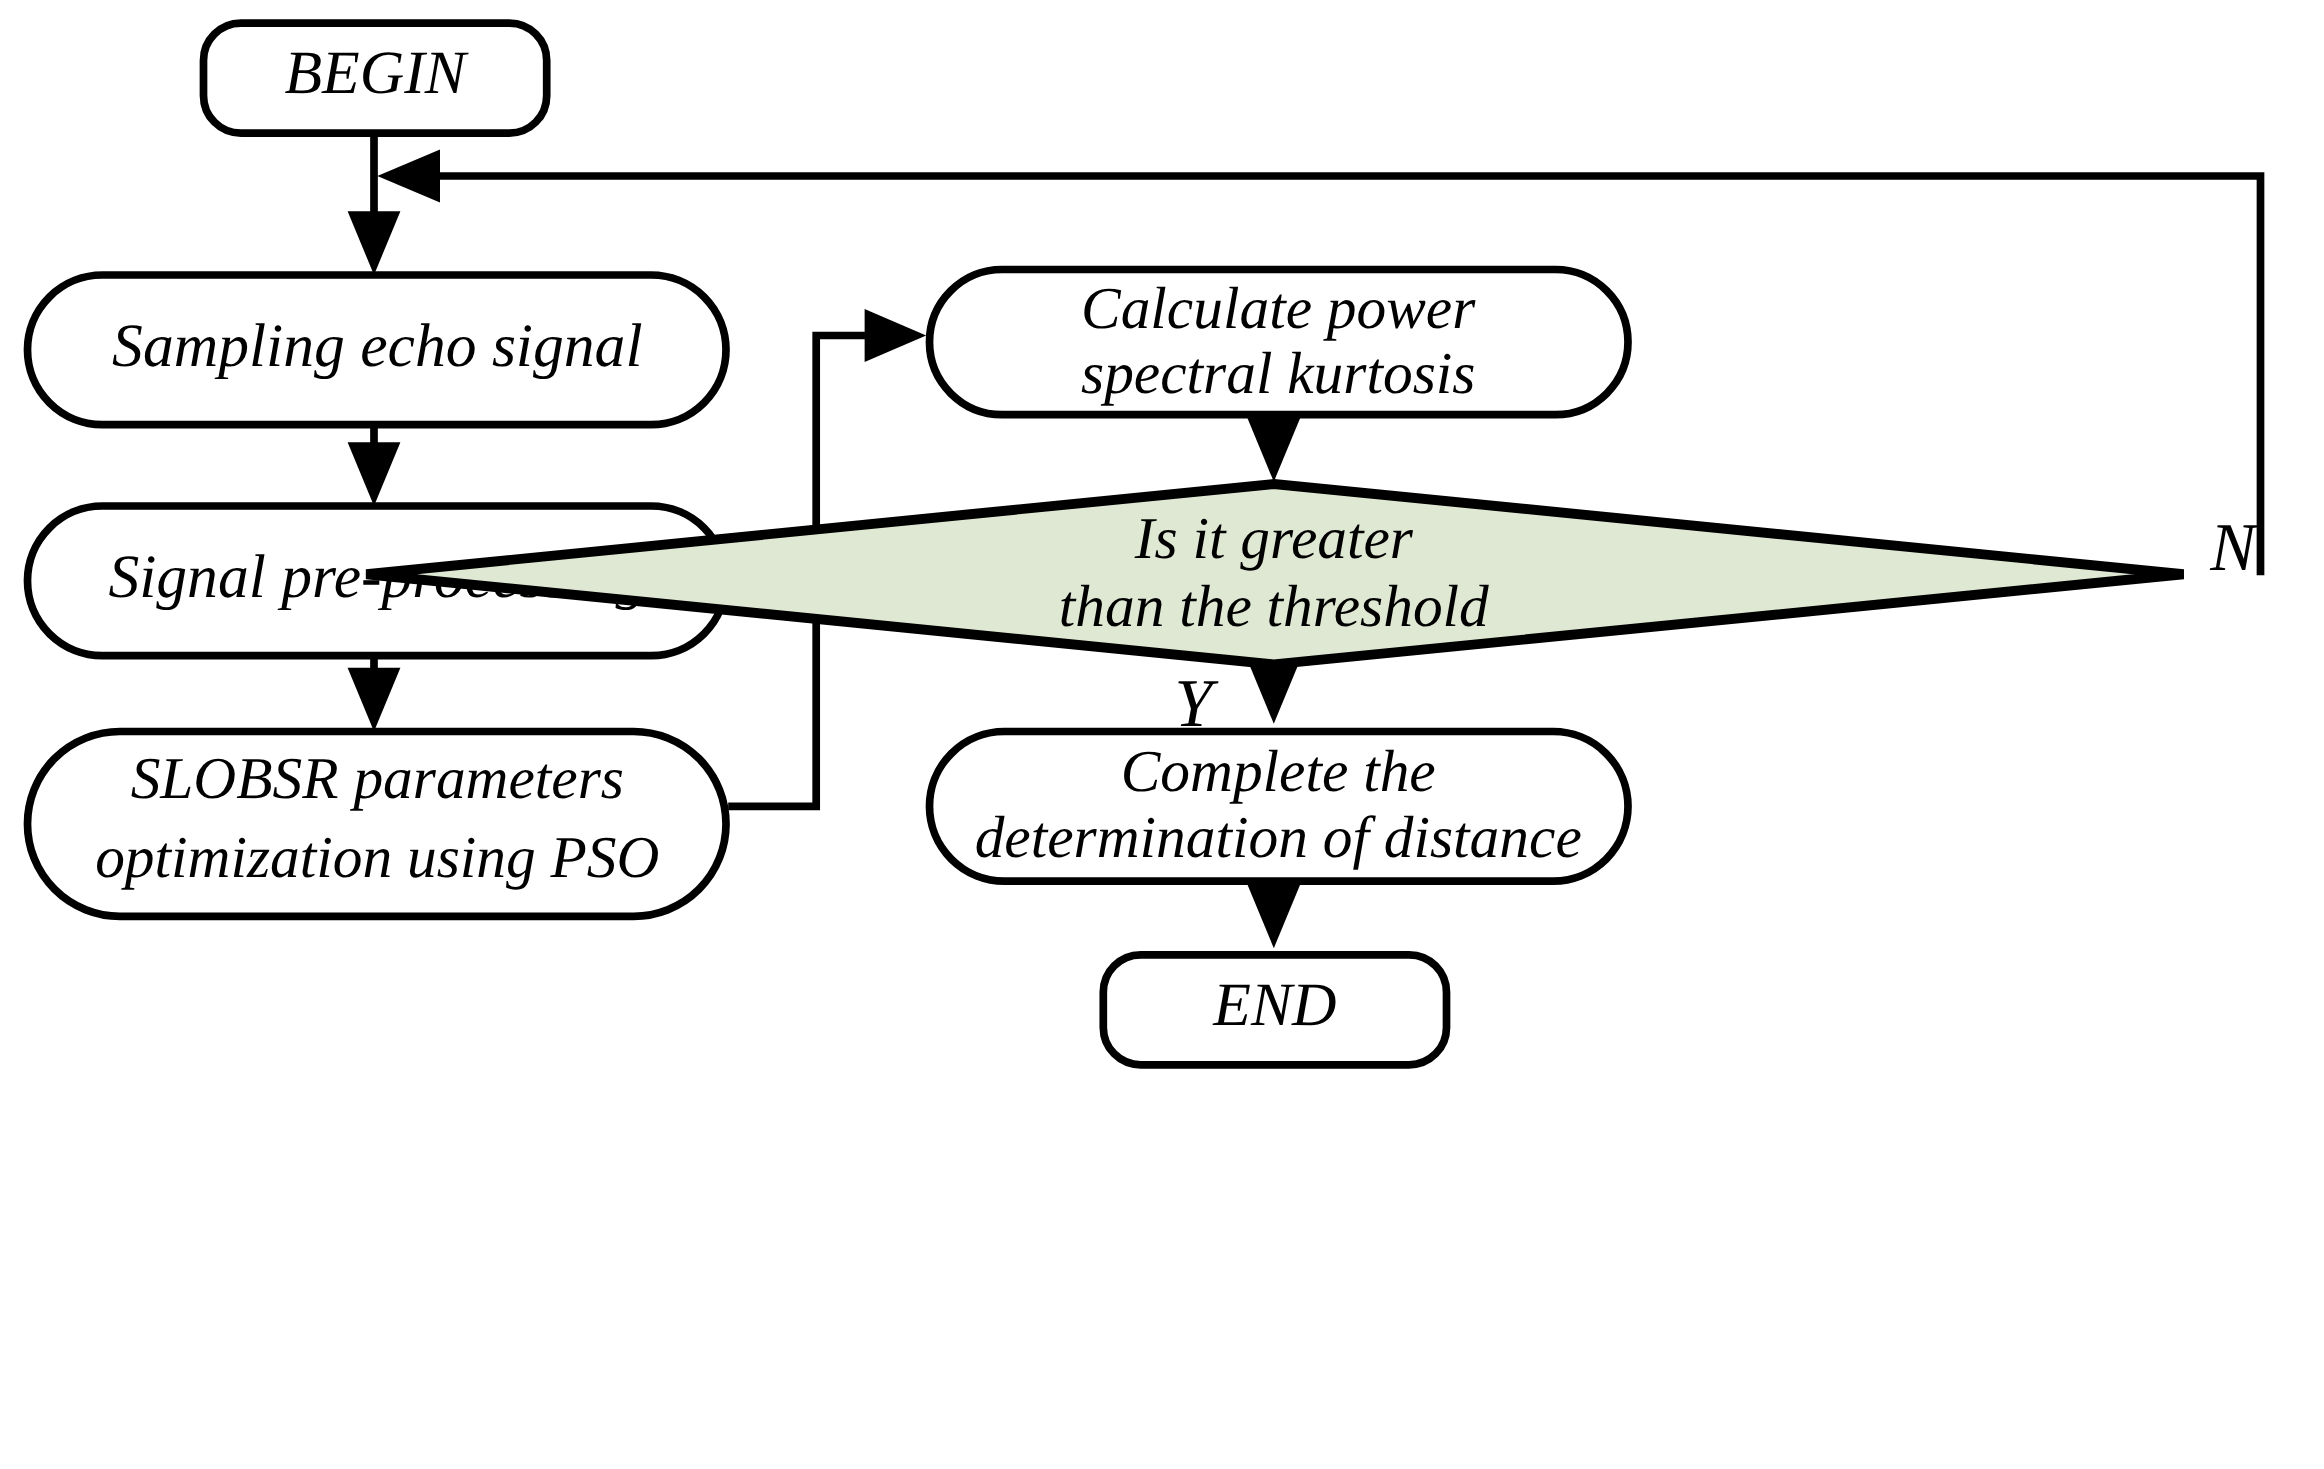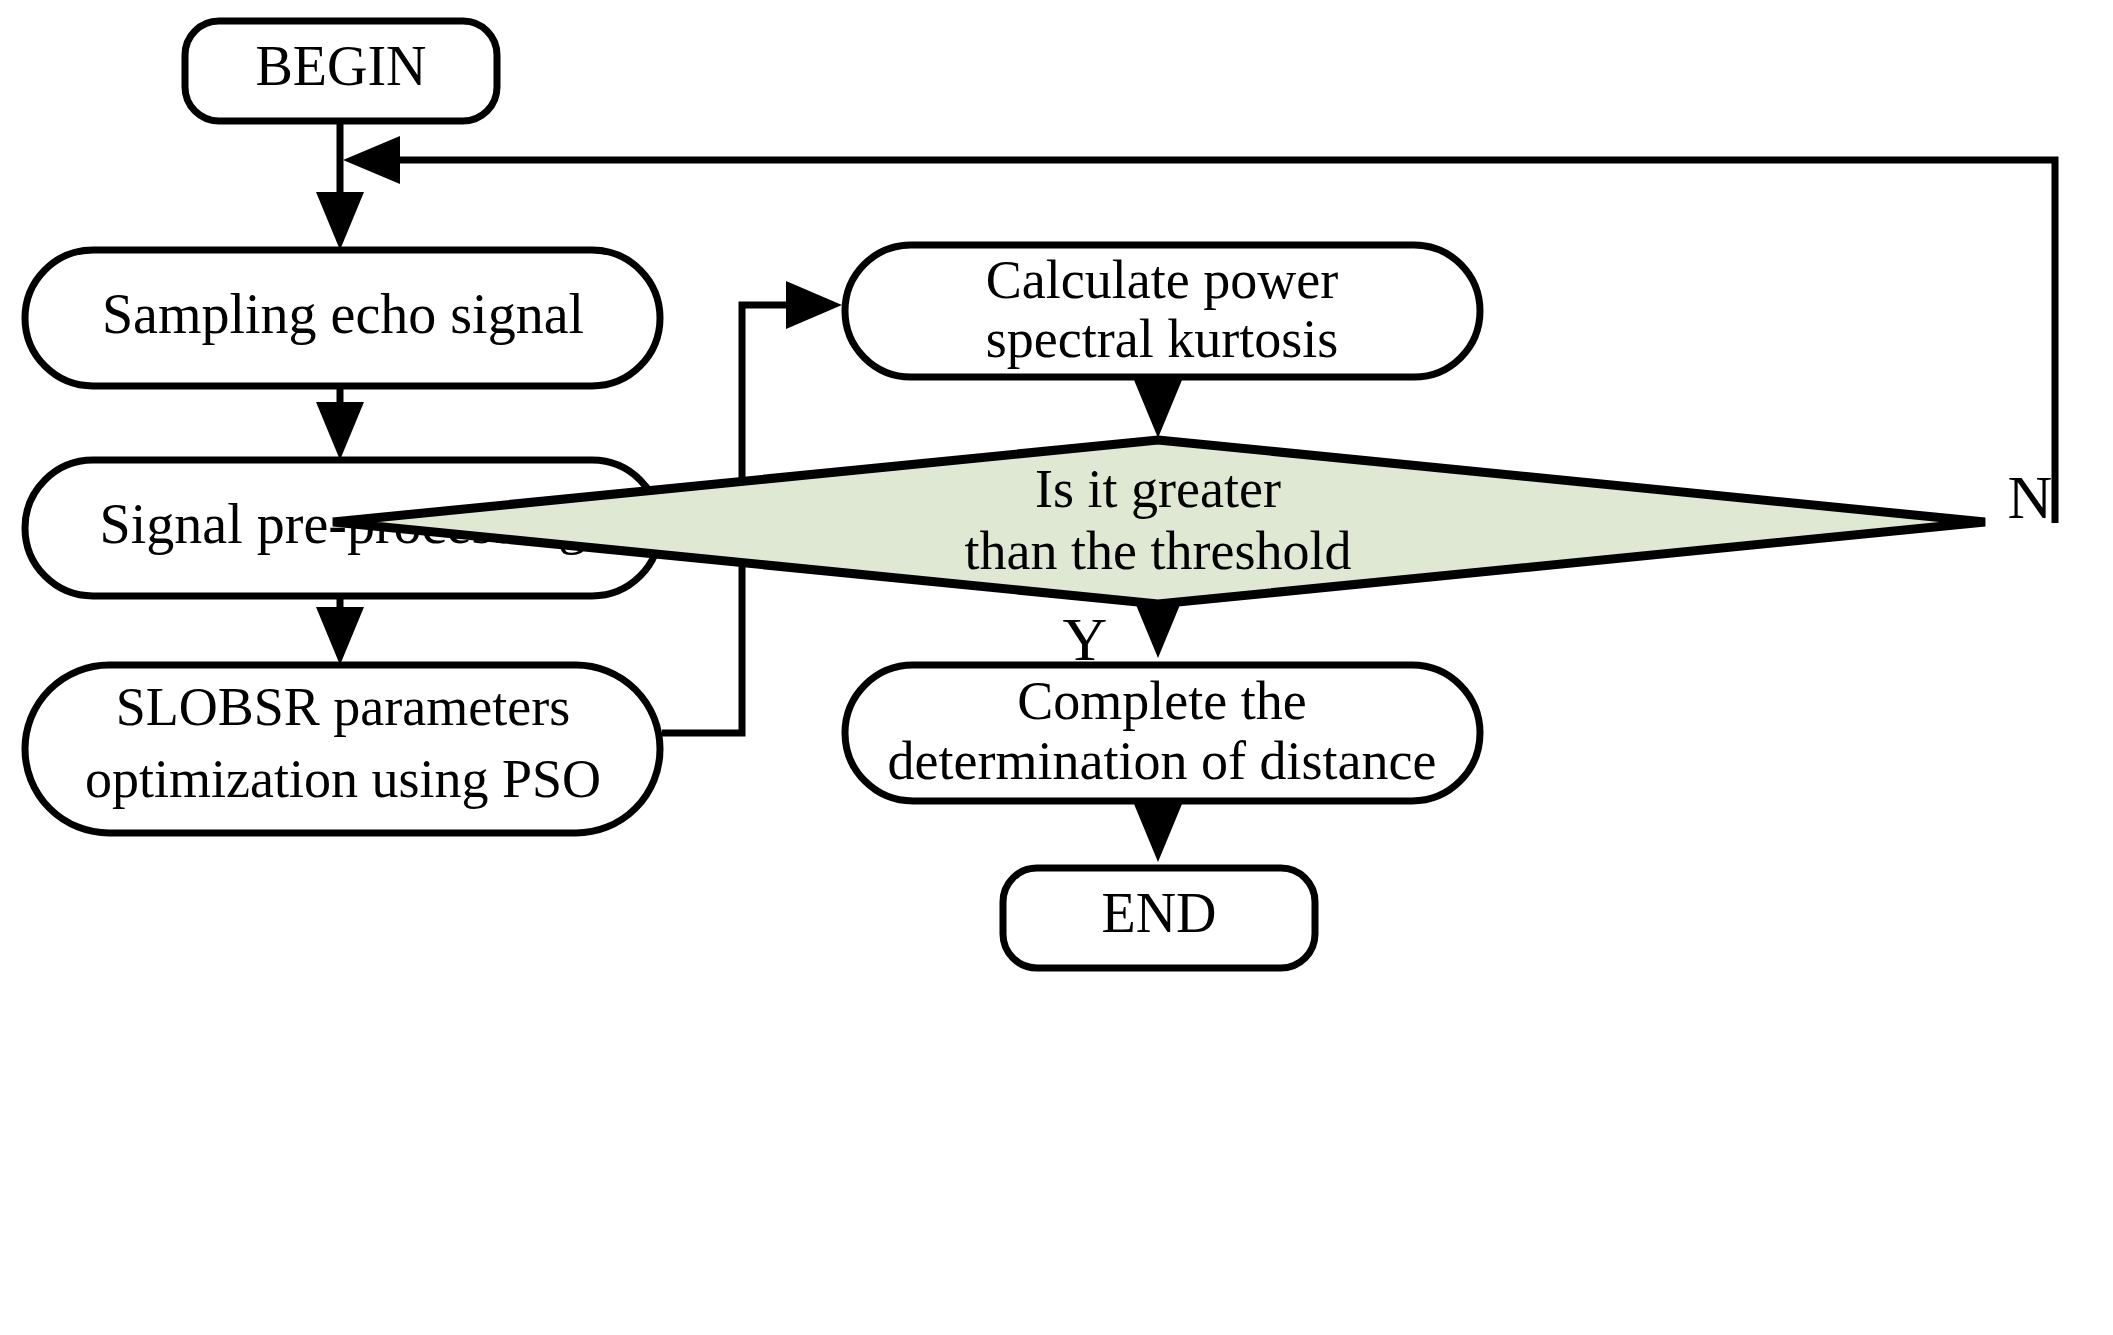--- a/index.html
+++ b/index.html
@@ -10,20 +10,21 @@
   body {
     width: 2113px;
     height: 1335px;
     font-family: "Liberation Serif", "DejaVu Serif", serif;
     overflow: hidden;
   }
   #flowchart-root {
     position: relative;
     width: 2113px;
     height: 1335px;
+    font-style: italic;
   }
   svg#flow-svg {
     display: block;
     width: 2113px;
     height: 1335px;
   }
   .node-shape {
     fill: #ffffff;
     stroke: #000000;
     stroke-width: 7;

